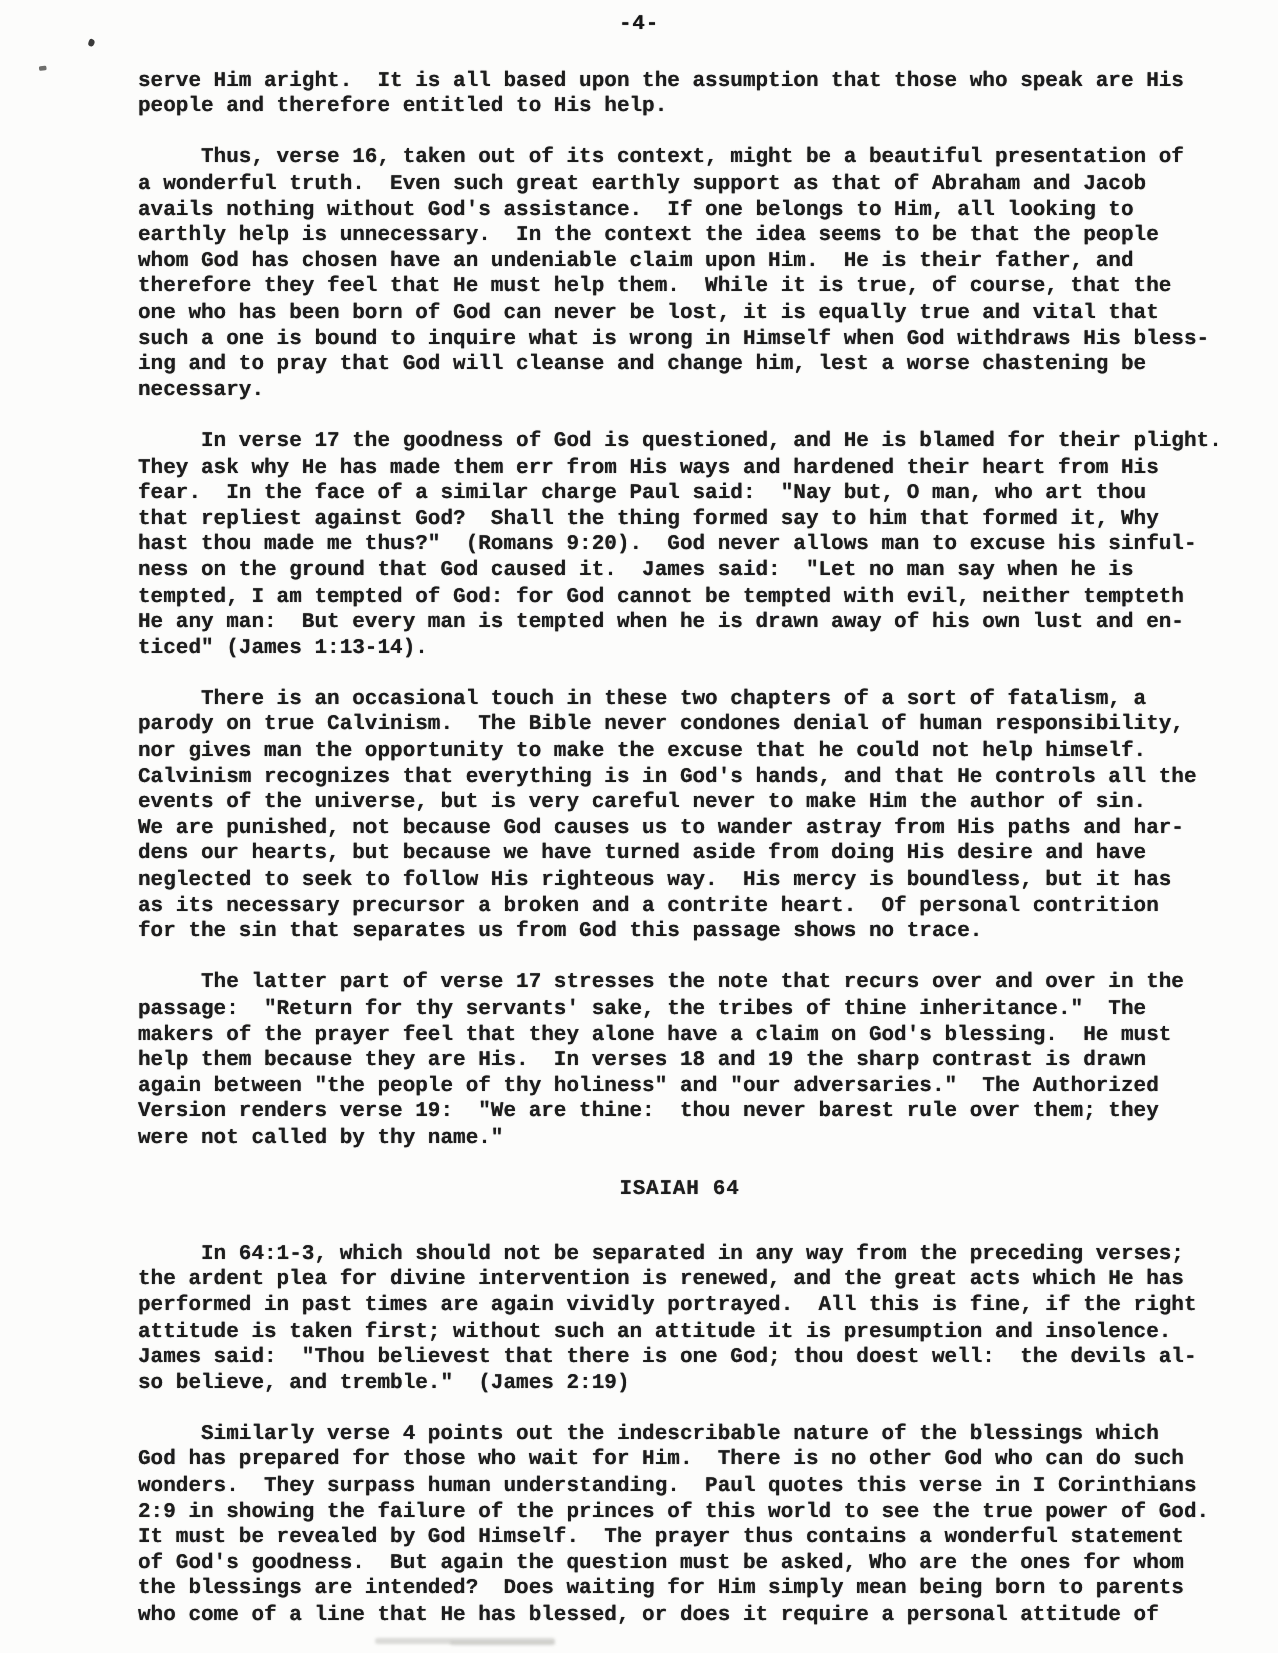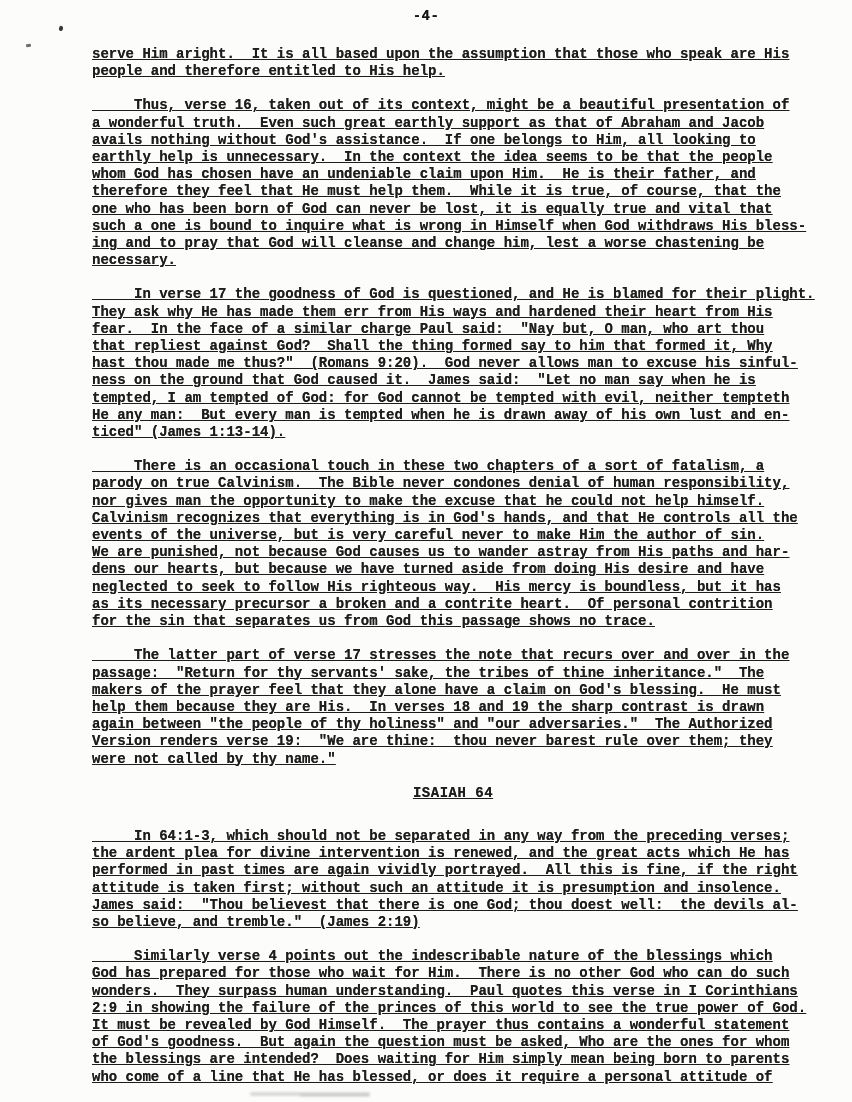--- a/index.html
+++ b/index.html
@@ -31,21 +31,20 @@
   .text-block {
     position: absolute;
     left: 92px;
     top: 46px;
     width: 722px;
     font-size: 14px;
     font-weight: 700;
     line-height: 17.2px;
     color: #1d1d1d;
     text-shadow: 0 0 0.6px rgba(30,30,30,0.8);
-    text-decoration: underline;
   }
   .para {
     white-space: pre;
     margin: 0 0 17px 0;
   }
   .section-heading {
     white-space: pre;
     text-align: center;
     margin: 12px 0 26px 0;
     letter-spacing: 0.5px;

